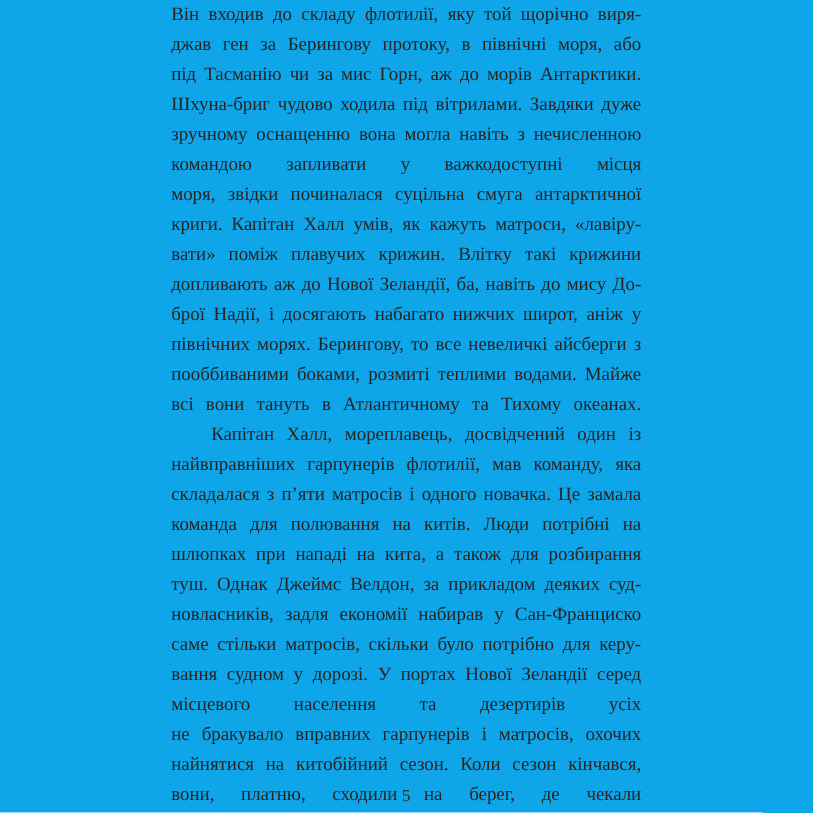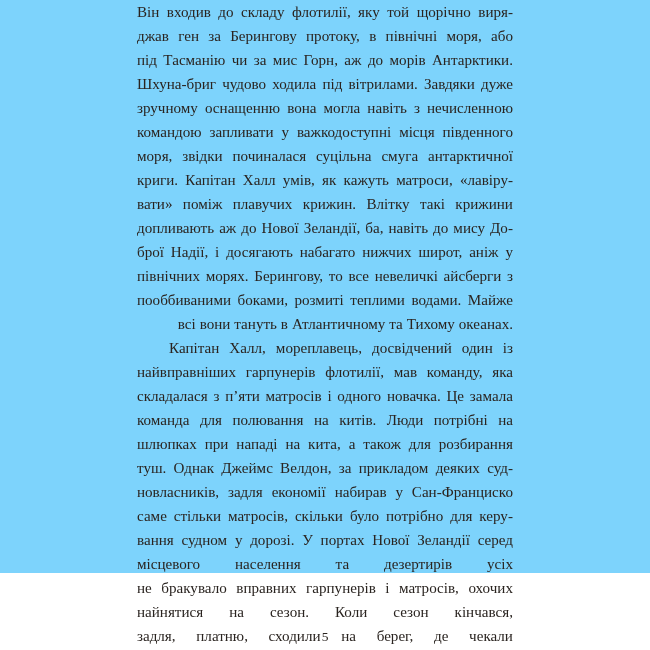--- a/index.html
+++ b/index.html
@@ -11,22 +11,22 @@
   body {
     width: 650px;
     height: 650px;
     overflow: hidden;
     font-family: "Liberation Serif", "DejaVu Serif", serif;
   }
 
   .page {
     position: relative;
     width: 650px;
-    height: 573px;
-    background: #7dd3fc;
+    height: 650px;
+    background: #0ea5e9;
   }
 
   .text-column {
     position: absolute;
     left: 137px;
     top: 0px;
     width: 376px;
   }
 
   
@@ -39,21 +39,21 @@
     color: #2a2420;
     white-space: pre;
     box-sizing: border-box;
   }
   
   .line.just {
     justify-content: space-between;
   }
   
   .line.last {
-    justify-content: flex-end;
+    justify-content: space-between;
   }
   .line.last .w + .w {
     margin-left: 0.26em;
   }
   
   .line .indent {
     display: inline-block;
     width: 22px;
     flex: 0 0 22px;
   }
@@ -77,40 +77,40 @@
 <body>
 
 <div class="page">
 
   <div class="text-column">
       <div class="line just"><span class="w">Він</span><span class="w">входив</span><span class="w">до</span><span class="w">складу</span><span class="w">флотилії,</span><span class="w">яку</span><span class="w">той</span><span class="w">щорічно</span><span class="w">виря-</span></div>
       <div class="line just"><span class="w">джав</span><span class="w">ген</span><span class="w">за</span><span class="w">Берингову</span><span class="w">протоку,</span><span class="w">в</span><span class="w">північні</span><span class="w">моря,</span><span class="w">або</span></div>
       <div class="line just"><span class="w">під</span><span class="w">Тасманію</span><span class="w">чи</span><span class="w">за</span><span class="w">мис</span><span class="w">Горн,</span><span class="w">аж</span><span class="w">до</span><span class="w">морів</span><span class="w">Антарктики.</span></div>
       <div class="line just"><span class="w">Шхуна-бриг</span><span class="w">чудово</span><span class="w">ходила</span><span class="w">під</span><span class="w">вітрилами.</span><span class="w">Завдяки</span><span class="w">дуже</span></div>
       <div class="line just"><span class="w">зручному</span><span class="w">оснащенню</span><span class="w">вона</span><span class="w">могла</span><span class="w">навіть</span><span class="w">з</span><span class="w">нечисленною</span></div>
-      <div class="line just"><span class="w">командою</span><span class="w">запливати</span><span class="w">у</span><span class="w">важкодоступні</span><span class="w">місця</span><span class="w">південного</span></div>
+      <div class="line just"><span class="w">командою</span><span class="w">запливати</span><span class="w">у</span><span class="w">важкодоступні</span><span class="w">місця</span></div>
       <div class="line just"><span class="w">моря,</span><span class="w">звідки</span><span class="w">починалася</span><span class="w">суцільна</span><span class="w">смуга</span><span class="w">антарктичної</span></div>
       <div class="line just"><span class="w">криги.</span><span class="w">Капітан</span><span class="w">Халл</span><span class="w">умів,</span><span class="w">як</span><span class="w">кажуть</span><span class="w">матроси,</span><span class="w">«лавіру-</span></div>
       <div class="line just"><span class="w">вати»</span><span class="w">поміж</span><span class="w">плавучих</span><span class="w">крижин.</span><span class="w">Влітку</span><span class="w">такі</span><span class="w">крижини</span></div>
       <div class="line just"><span class="w">допливають</span><span class="w">аж</span><span class="w">до</span><span class="w">Нової</span><span class="w">Зеландії,</span><span class="w">ба,</span><span class="w">навіть</span><span class="w">до</span><span class="w">мису</span><span class="w">До-</span></div>
       <div class="line just"><span class="w">брої</span><span class="w">Надії,</span><span class="w">і</span><span class="w">досягають</span><span class="w">набагато</span><span class="w">нижчих</span><span class="w">широт,</span><span class="w">аніж</span><span class="w">у</span></div>
       <div class="line just"><span class="w">північних</span><span class="w">морях.</span><span class="w">Берингову,</span><span class="w">то</span><span class="w">все</span><span class="w">невеличкі</span><span class="w">айсберги</span><span class="w">з</span></div>
       <div class="line just"><span class="w">пооббиваними</span><span class="w">боками,</span><span class="w">розмиті</span><span class="w">теплими</span><span class="w">водами.</span><span class="w">Майже</span></div>
       <div class="line last"><span class="w">всі</span><span class="w">вони</span><span class="w">тануть</span><span class="w">в</span><span class="w">Атлантичному</span><span class="w">та</span><span class="w">Тихому</span><span class="w">океанах.</span></div>
       <div class="line just"><span class="indent"></span><span class="w">Капітан</span><span class="w">Халл,</span><span class="w">мореплавець,</span><span class="w">досвідчений</span><span class="w">один</span><span class="w">із</span></div>
       <div class="line just"><span class="w">найвправніших</span><span class="w">гарпунерів</span><span class="w">флотилії,</span><span class="w">мав</span><span class="w">команду,</span><span class="w">яка</span></div>
       <div class="line just"><span class="w">складалася</span><span class="w">з</span><span class="w">п’яти</span><span class="w">матросів</span><span class="w">і</span><span class="w">одного</span><span class="w">новачка.</span><span class="w">Це</span><span class="w">замала</span></div>
       <div class="line just"><span class="w">команда</span><span class="w">для</span><span class="w">полювання</span><span class="w">на</span><span class="w">китів.</span><span class="w">Люди</span><span class="w">потрібні</span><span class="w">на</span></div>
       <div class="line just"><span class="w">шлюпках</span><span class="w">при</span><span class="w">нападі</span><span class="w">на</span><span class="w">кита,</span><span class="w">а</span><span class="w">також</span><span class="w">для</span><span class="w">розбирання</span></div>
       <div class="line just"><span class="w">туш.</span><span class="w">Однак</span><span class="w">Джеймс</span><span class="w">Велдон,</span><span class="w">за</span><span class="w">прикладом</span><span class="w">деяких</span><span class="w">суд-</span></div>
       <div class="line just"><span class="w">новласників,</span><span class="w">задля</span><span class="w">економії</span><span class="w">набирав</span><span class="w">у</span><span class="w">Сан-Франциско</span></div>
       <div class="line just"><span class="w">саме</span><span class="w">стільки</span><span class="w">матросів,</span><span class="w">скільки</span><span class="w">було</span><span class="w">потрібно</span><span class="w">для</span><span class="w">керу-</span></div>
       <div class="line just"><span class="w">вання</span><span class="w">судном</span><span class="w">у</span><span class="w">дорозі.</span><span class="w">У</span><span class="w">портах</span><span class="w">Нової</span><span class="w">Зеландії</span><span class="w">серед</span></div>
       <div class="line just"><span class="w">місцевого</span><span class="w">населення</span><span class="w">та</span><span class="w">дезертирів</span><span class="w">усіх</span></div>
       <div class="line just"><span class="w">не</span><span class="w">бракувало</span><span class="w">вправних</span><span class="w">гарпунерів</span><span class="w">і</span><span class="w">матросів,</span><span class="w">охочих</span></div>
-      <div class="line just"><span class="w">найнятися</span><span class="w">на</span><span class="w">сезон.</span><span class="w">Коли</span><span class="w">сезон</span><span class="w">кінчався,</span></div>
-      <div class="line just"><span class="w">задля,</span><span class="w">платню,</span><span class="w">сходили</span><span class="w">на</span><span class="w">берег,</span><span class="w">де</span><span class="w">чекали</span></div>
+      <div class="line just"><span class="w">найнятися</span><span class="w">на</span><span class="w">китобійний</span><span class="w">сезон.</span><span class="w">Коли</span><span class="w">сезон</span><span class="w">кінчався,</span></div>
+      <div class="line just"><span class="w">вони,</span><span class="w">платню,</span><span class="w">сходили</span><span class="w">на</span><span class="w">берег,</span><span class="w">де</span><span class="w">чекали</span></div>
       <div class="line just"><span class="w">до</span><span class="w">наступного</span><span class="w">року,</span><span class="w">доки</span><span class="w">знову</span><span class="w">комусь</span><span class="w">знадобляться</span></div>
     </div>
 
   <div class="page-number">5</div>
 
 </div>
 
 </body></html>

